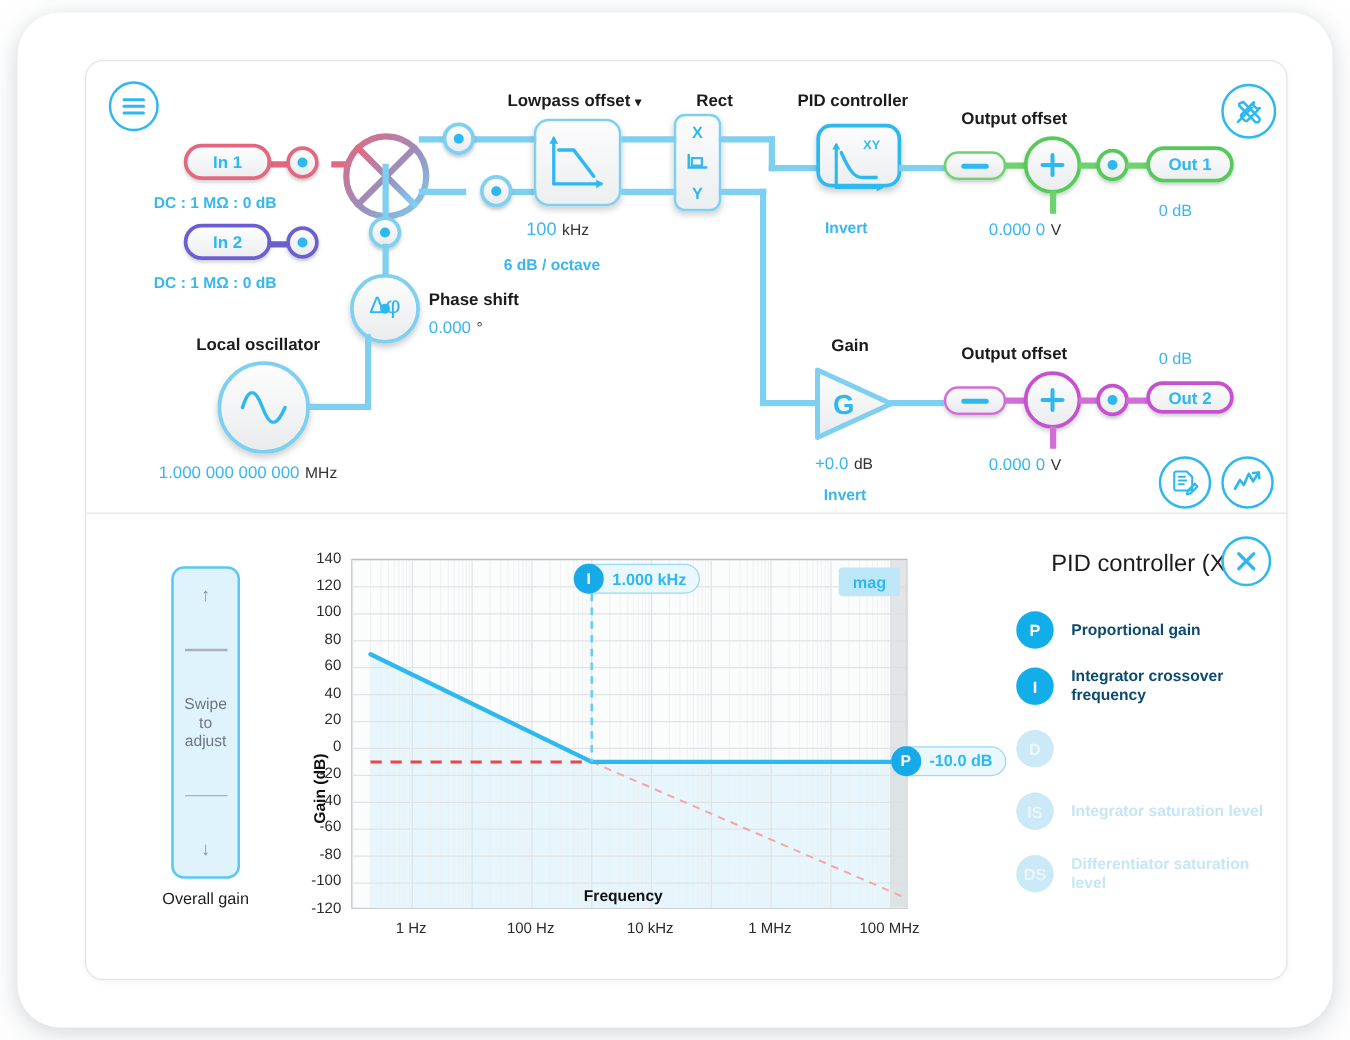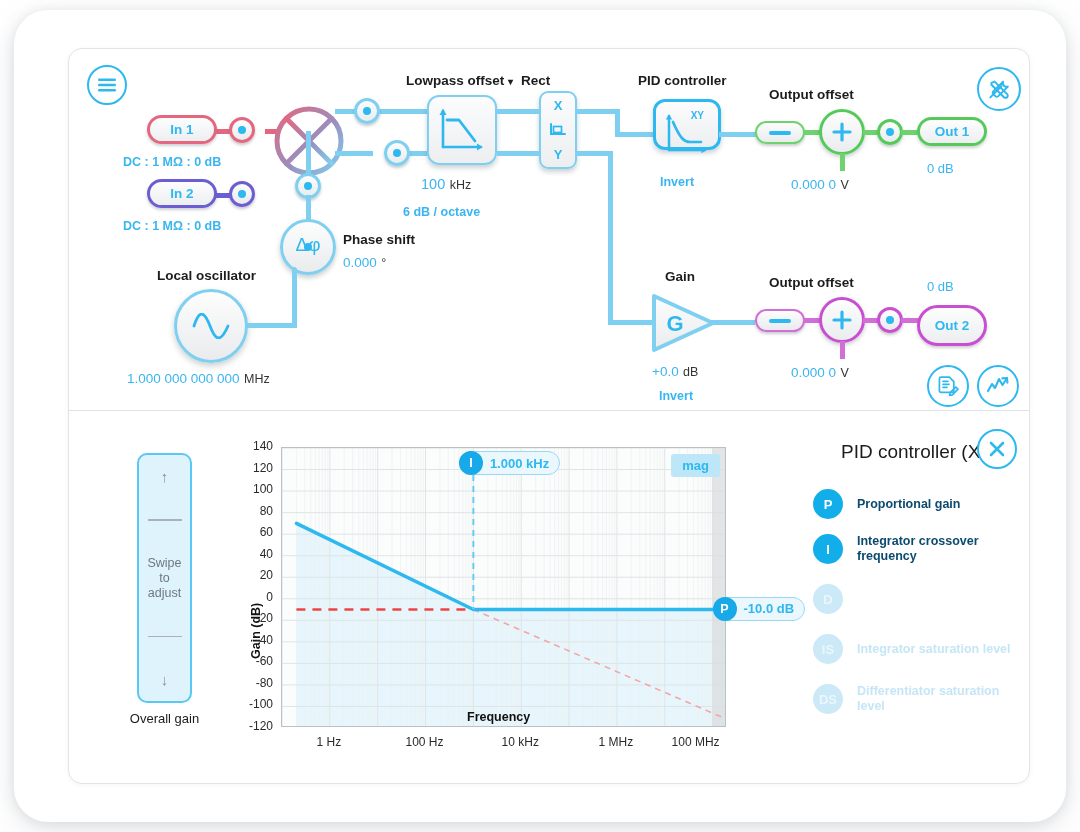--- a/index.html
+++ b/index.html
@@ -315,21 +315,21 @@
         <path d="M4.5 12 L8 5.5 L11.5 12 Z" fill="#2eb8f0"></path>
         <path d="M12 17 H24 L40 38" stroke="#2eb8f0" stroke-width="2.8" fill="none" stroke-linecap="round" stroke-linejoin="round"></path>
       </svg>
     </div>
     <div class="abs" style="left:352px; top:126px;">
       <span class="val" style="font-size:14.5px;">100</span>
       <span class="unit">kHz</span>
     </div>
     <div class="abs sub-blue" style="left:334px; top:156px;">6 dB / octave</div>
 
-    <div class="abs blk-label" style="left:452px; top:24px;">Rect</div>
+    <div class="abs blk-label" style="left:488px; top:24px;">Rect</div>
     <div class="sq-block" style="left:470px; top:42px; width:38px; height:78px; border-radius:9px;">
       <div style="display:flex; flex-direction:column; align-items:center; justify-content:space-between; height:100%; padding:5px 0;">
         <span style="font-size:13px; font-weight:bold; color:#2eb8f0;">X</span>
         <svg width="22" height="18" viewBox="0 0 22 18">
           <path d="M4 3 V13 H18" stroke="#2eb8f0" stroke-width="2" fill="none" stroke-linecap="round"></path>
           <rect x="6.5" y="5.5" width="8" height="6" fill="none" stroke="#2eb8f0" stroke-width="1.7"></rect>
         </svg>
         <span style="font-size:13px; font-weight:bold; color:#2eb8f0;">Y</span>
       </div>
     </div>
@@ -411,21 +411,21 @@
       </svg>
     </div>
     <div class="wire v w-mag" style="left:771px; top:292px; height:18px;"></div>
     <div class="abs" style="left:722px; top:314px;">
       <span class="val">0.000 0</span>
       <span class="unit">V</span>
     </div>
     <div class="wire h w-mag" style="left:794px; top:269px; width:20px;"></div>
     <div class="node mag" style="left:808px; top:258px; width:26px; height:26px;"></div>
     <div class="wire h w-mag" style="left:832px; top:269px; width:22px;"></div>
-    <div class="pill out2" style="left:848px; top:256px; width:70px; height:41px;">
+    <div class="pill out2" style="left:848px; top:256px; width:70px; height:26px;">
       <span>Out 2</span>
     </div>
     <div class="abs sub-blue-n" style="left:858px; top:230px;">0 dB</div>
 
     <div id="swipe-pad" style="left:68px; top:404px; width:55px; height:250px;">
       <div class="arw">↑</div>
       <div class="dash"></div>
       <div class="cap">
         <div>Swipe</div>
         <div>to</div>
@@ -453,21 +453,21 @@
         <div class="ytick" style="left: 154px; width: 50px; top: 626.923px;">-80</div>
         <div class="ytick" style="left: 154px; width: 50px; top: 648.462px;">-100</div>
         <div class="ytick" style="left: 154px; width: 50px; top: 670px;">-120</div>
       </div>
 
     <div id="xticks">
         <div class="xtick" style="left: 219.844px; width: 80px; text-align: center; top: 686px;">1 Hz</div>
         <div class="xtick" style="left: 315.532px; width: 80px; text-align: center; top: 686px;">100 Hz</div>
         <div class="xtick" style="left: 411.221px; width: 80px; text-align: center; top: 686px;">10 kHz</div>
         <div class="xtick" style="left: 506.909px; width: 80px; text-align: center; top: 686px;">1 MHz</div>
-        <div class="xtick" style="left: 602.597px; width: 80px; text-align: left; top: 686px;">100 MHz</div>
+        <div class="xtick" style="left: 602.597px; width: 80px; text-align: center; top: 686px;">100 MHz</div>
       </div>
 
     <div id="plot-frame" style="left:212px; top:398px; width:445px; height:280px;">
       
       <svg id="plot-svg" width="445" height="280" viewBox="0 0 445 280">
         <defs>
           <clipPath id="plotclip">
               <rect x="0" y="0" width="445" height="280"></rect>
             </clipPath>
         </defs>

